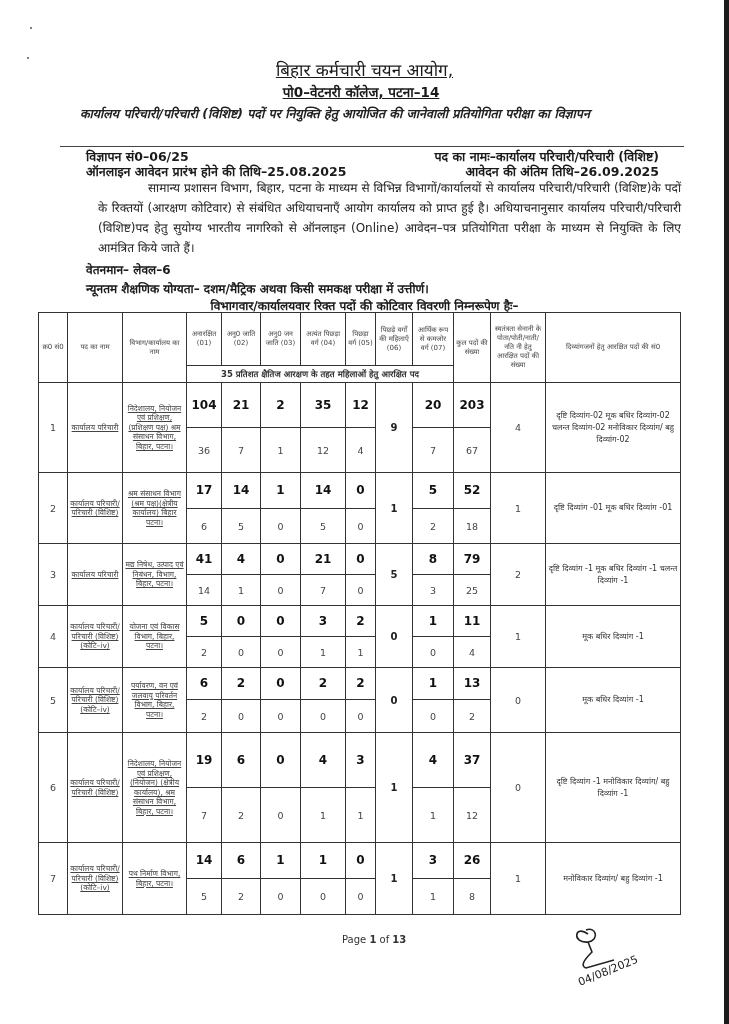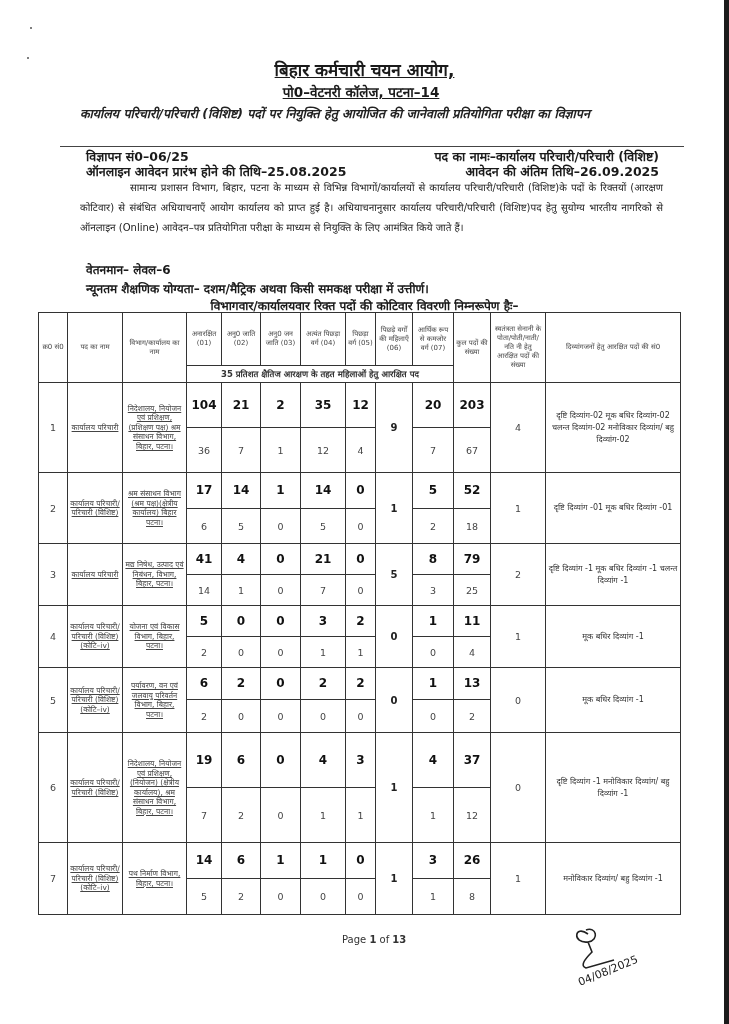--- a/index.html
+++ b/index.html
@@ -1,25 +1,25 @@
 <!DOCTYPE html>
 <html><head>
 <meta charset="utf-8">
 <style>
   html, body { margin:0; padding:0; }
   body { width:729px; height:1024px; background:#fff; position:relative; overflow:hidden; font-family:"DejaVu Sans", sans-serif; color:#1a1a1a; }
   .right-strip { position:absolute; right:0; top:0; width:5px; height:1024px; background:#1b1b1b; }
   .speck { position:absolute; width:2px; height:2px; background:#555; border-radius:1px; }
-  .h1 { position:absolute; top:58px; left:0; width:729px; text-align:center; font-size:17px; font-weight:bold; }
+  .h1 { position:absolute; top:58px; left:0; width:729px; text-align:center; font-size:17px; font-weight:normal; }
   .h1 span, .h2 span { text-decoration:underline; }
   .h2 { position:absolute; top:83px; left:0; width:722px; text-align:center; font-size:13.5px; font-weight:bold; }
   .h3 { position:absolute; top:104px; left:80px; width:580px; font-size:12.5px; line-height:20px; font-weight:bold; color:#222;font-style:italic; }
   .rule { position:absolute; left:60px; width:624px; height:1px; background:#444; }
   .meta { position:absolute; font-size:12.5px; font-weight:bold; white-space:nowrap; }
-  .para { position:absolute; left:80px; top:178px; width:583px; font-size:10px; line-height:20px; text-align:justify; text-indent:50px; color:#222; }
+  .para { position:absolute; left:98px; top:178px; width:583px; font-size:12px; line-height:20px; text-align:justify; text-indent:50px; color:#222; }
   .line { position:absolute; left:86px; font-size:12px; font-weight:bold; white-space:nowrap; }
   .center-line { position:absolute; left:0; width:729px; text-align:center; font-size:12px; font-weight:bold; }
   table.vac { position:absolute; left:38px; top:312px; width:642px; border-collapse:collapse; table-layout:fixed; font-size:8.5px; }
   table.vac td, table.vac th { border:1px solid #333; text-align:center; vertical-align:middle; padding:1px 2px; font-weight:normal; color:#333; line-height:11px; }
   table.vac th { font-size:7px; line-height:9px; color:#444; }
   table.vac th.sub { font-size:8.5px; font-weight:bold; height:14px; color:#333; }
   td.num-b { font-weight:bold !important; font-size:12px; color:#111 !important; }
   td.num { font-size:9.5px; color:#444 !important; }
   td.mid { font-size:10px; font-weight:bold !important; color:#222 !important; }
   td.small { font-size:7.5px; line-height:9.5px !important; color:#444 !important;text-decoration:underline; }

